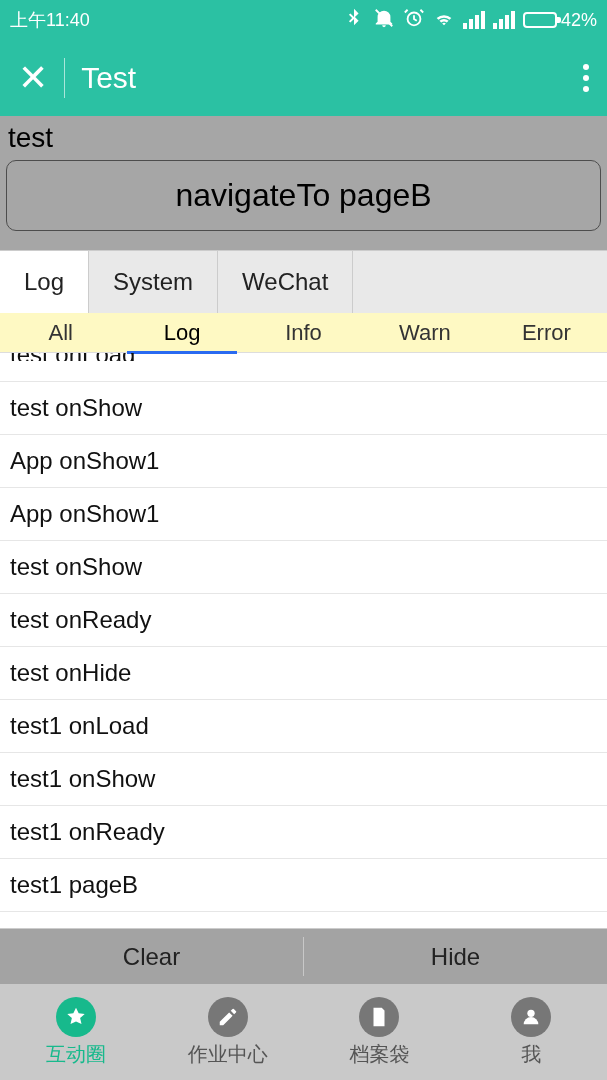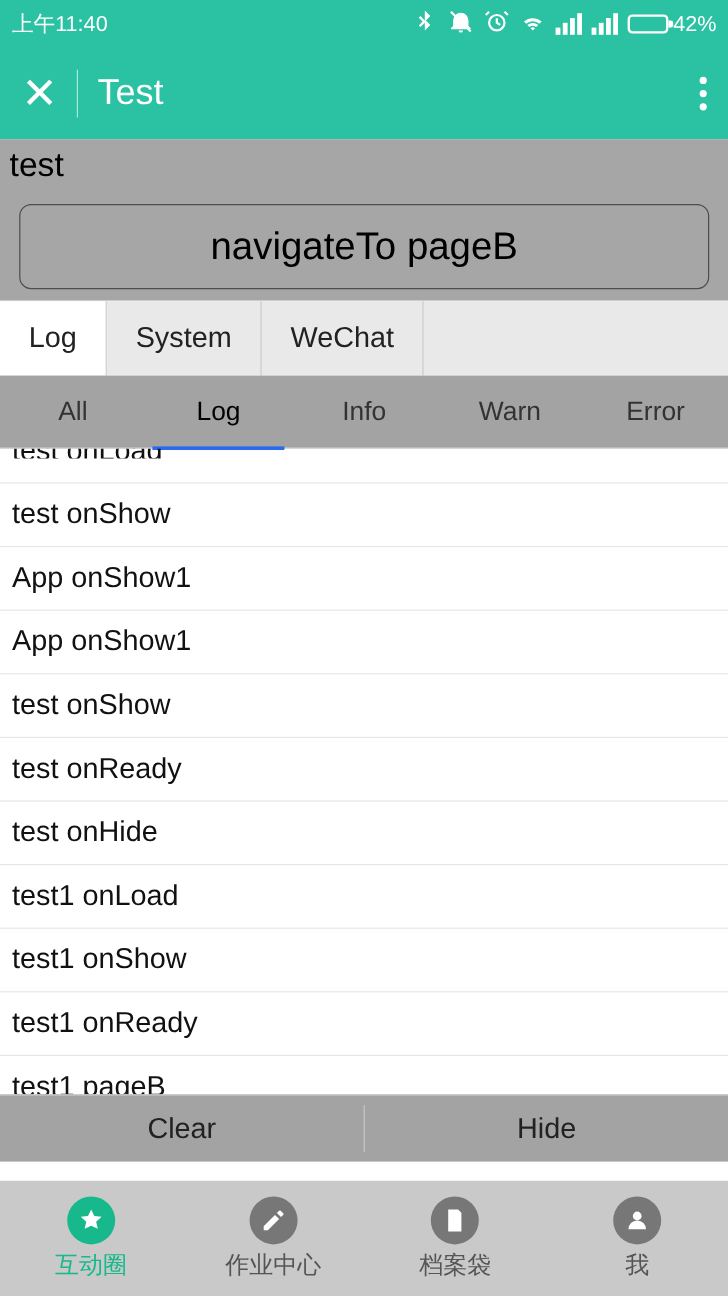--- a/index.html
+++ b/index.html
@@ -52,41 +52,41 @@
     background: #fff;
     padding: 4px 6px;
   }
   .page-area .mask {
     position:absolute; inset:0; background:rgba(0,0,0,.35);
   }
   .page-label { font-size:28px; padding:2px 2px 6px; }
   .nav-btn {
     border:1px solid #777; border-radius:10px;
     font-size:32px; text-align:center; padding:16px 0;
-    margin: 10px;
+    margin: 0;
   }
 
   
   .console {
     position: absolute;
     top: 250px; left:0; right:0; bottom:0;
     display:flex; flex-direction:column;
     background:#fff;
     border-top:1px solid #ccc;
   }
   
   .main-tabs { display:flex; height:62px; background:#e9e9e9; }
   .main-tab {
     padding: 0 24px; display:flex; align-items:center;
     font-size:24px; border-right:1px solid #ccc; color:#222;
   }
   .main-tab.active { background:#fff; }
 
   
-  .level-tabs { display:flex; height:61px; border-bottom:1px solid #ddd; background:#a3a3a3;}
+  .level-tabs { display:flex; height:40px; border-bottom:1px solid #ddd; background:#fef9c3;}
   .level-tab {
     flex:1; display:flex; align-items:center; justify-content:center;
     font-size:22px; color:#333;
   }
   .level-tab.active { color:#000; }
   .level-row-wrap { position:relative; }
   .blue-underline {
     position:absolute; bottom:-1px; height:3px; background:#2a6af1;
     left: calc(100%/5 * 1 + 6px); width: calc(100%/5 - 12px);
   }
@@ -100,21 +100,21 @@
   .log-item.cut { padding-top:0; padding-bottom:8px;text-decoration:underline; }
   .log-item.cut .txt { display:block; transform:translateY(-12px); height:20px; overflow:hidden;}
 
   
   .console-footer { display:flex; height:56px; background:#a3a3a3; border-top:1px solid #ccc;}
   .console-footer .btn { flex:1; display:flex; align-items:center; justify-content:center; font-size:24px; color:#222;}
   .console-footer .sep { width:1px; background:#c8c8c8; margin:8px 0;}
 
   
   .bottom-nav {
-    height:96px; background:#c9c9c9; display:flex;margin-top:16px;
+    height:96px; background:#c9c9c9; display:flex;
   }
   .nav-item { flex:1; display:flex; flex-direction:column; align-items:center; justify-content:center; gap:4px; font-size:20px; color:#555;}
   .nav-item.active { color:#17b98c; }
   .nav-item.active .icon-circle { background:#17b98c; }
   .icon-circle { width:40px; height:40px; border-radius:50%; background:#777; display:flex; align-items:center; justify-content:center; }
   .icon-circle svg { width:22px; height:22px; fill:#fff; }
   .nav-item:not(.active) .icon-circle svg { fill:#fff; }
 
   
   .screen { position:relative; width:607px; height:1080px;border-radius:14px; }

